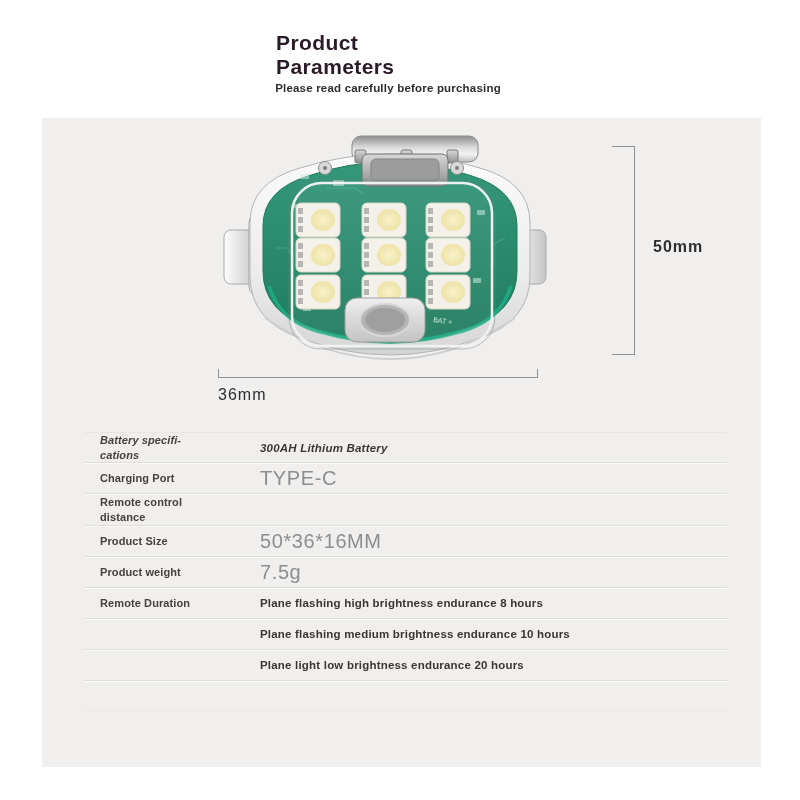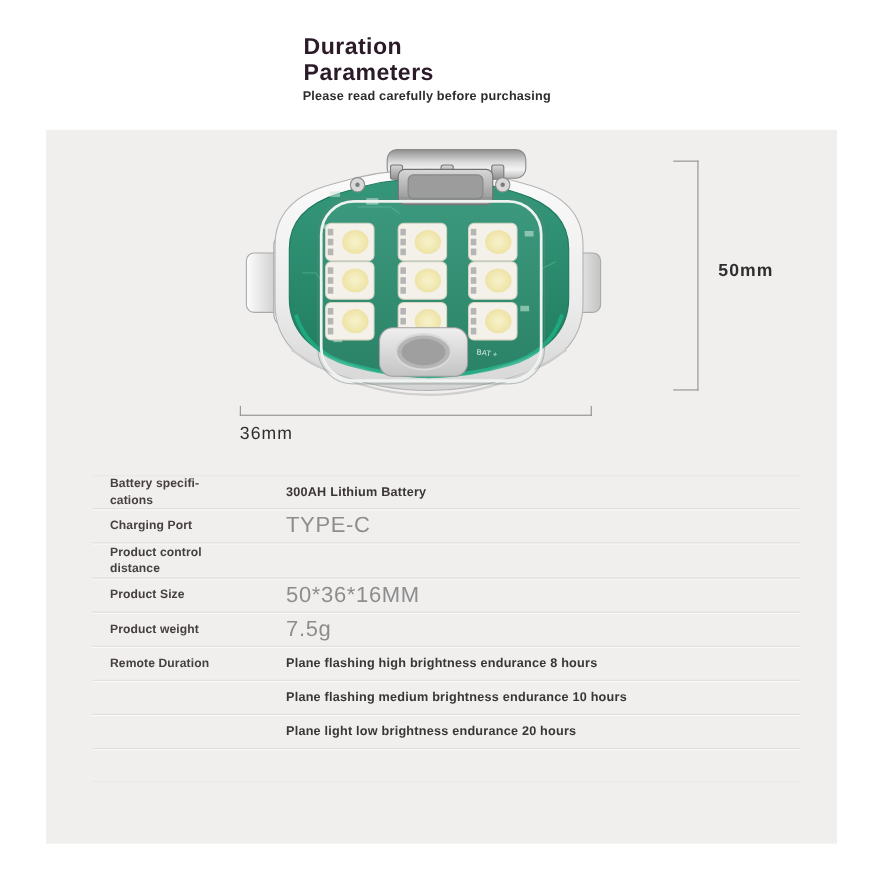--- a/index.html
+++ b/index.html
@@ -42,41 +42,41 @@
   .spec-table{
     position:absolute;left:84px;top:432px;width:643px;
     border-top:1px solid #e7e6e4;
   }
   .spec-row{
     display:flex;align-items:center;
     border-bottom:1px solid #dfddda;
     box-shadow:0 1px 0 rgba(255,255,255,.75);
     min-height:30px;
   }
-  .spec-row.h29{min-height:29px;}
+  .spec-row.h29{min-height:29px;font-style:italic;}
   .spec-row.h31{min-height:31px;}
   .spec-label{
     width:176px;box-sizing:border-box;padding-left:16px;flex:none;
     font-size:11px;font-weight:700;color:#46413f;line-height:1.3;
     white-space:pre-line;letter-spacing:.1px;
   }
   .spec-value{
     flex:1;font-size:11.5px;font-weight:700;color:#3a3634;letter-spacing:.2px;
   }
   .spec-value.light{
     font-size:20px;font-weight:400;color:#8d8d8d;letter-spacing:.6px;
   }
   .spec-spacer{
     height:29px;border-bottom:1px solid #eae8e6;
   }
 </style>
 </head>
 <body>
 
-<div class="page-title">Duration
+<div class="page-title">Product
 Parameters</div>
 <div class="page-subtitle">Please read carefully before purchasing</div>
 
 <div class="card"></div>
 
 <svg class="product-svg" width="370" height="250" viewBox="0 0 370 250">
   <defs>
     <linearGradient id="gCase" x1="0" y1="0" x2="0" y2="1">
       <stop offset="0" stop-color="#fbfbfb"></stop>
         <stop offset=".6" stop-color="#ececec"></stop>
@@ -252,21 +252,21 @@
   <div class="spec-row h29">
     <div class="spec-label">Battery specifi-
 cations</div>
     <div class="spec-value">300AH Lithium Battery</div>
   </div>
   <div class="spec-row">
     <div class="spec-label">Charging Port</div>
     <div class="spec-value light">TYPE-C</div>
   </div>
   <div class="spec-row h31">
-    <div class="spec-label">Product control
+    <div class="spec-label">Remote control
 distance</div>
   </div>
   <div class="spec-row">
     <div class="spec-label">Product Size</div>
     <div class="spec-value light">50*36*16MM</div>
   </div>
   <div class="spec-row">
     <div class="spec-label">Product weight</div>
     <div class="spec-value light">7.5g</div>
   </div>

